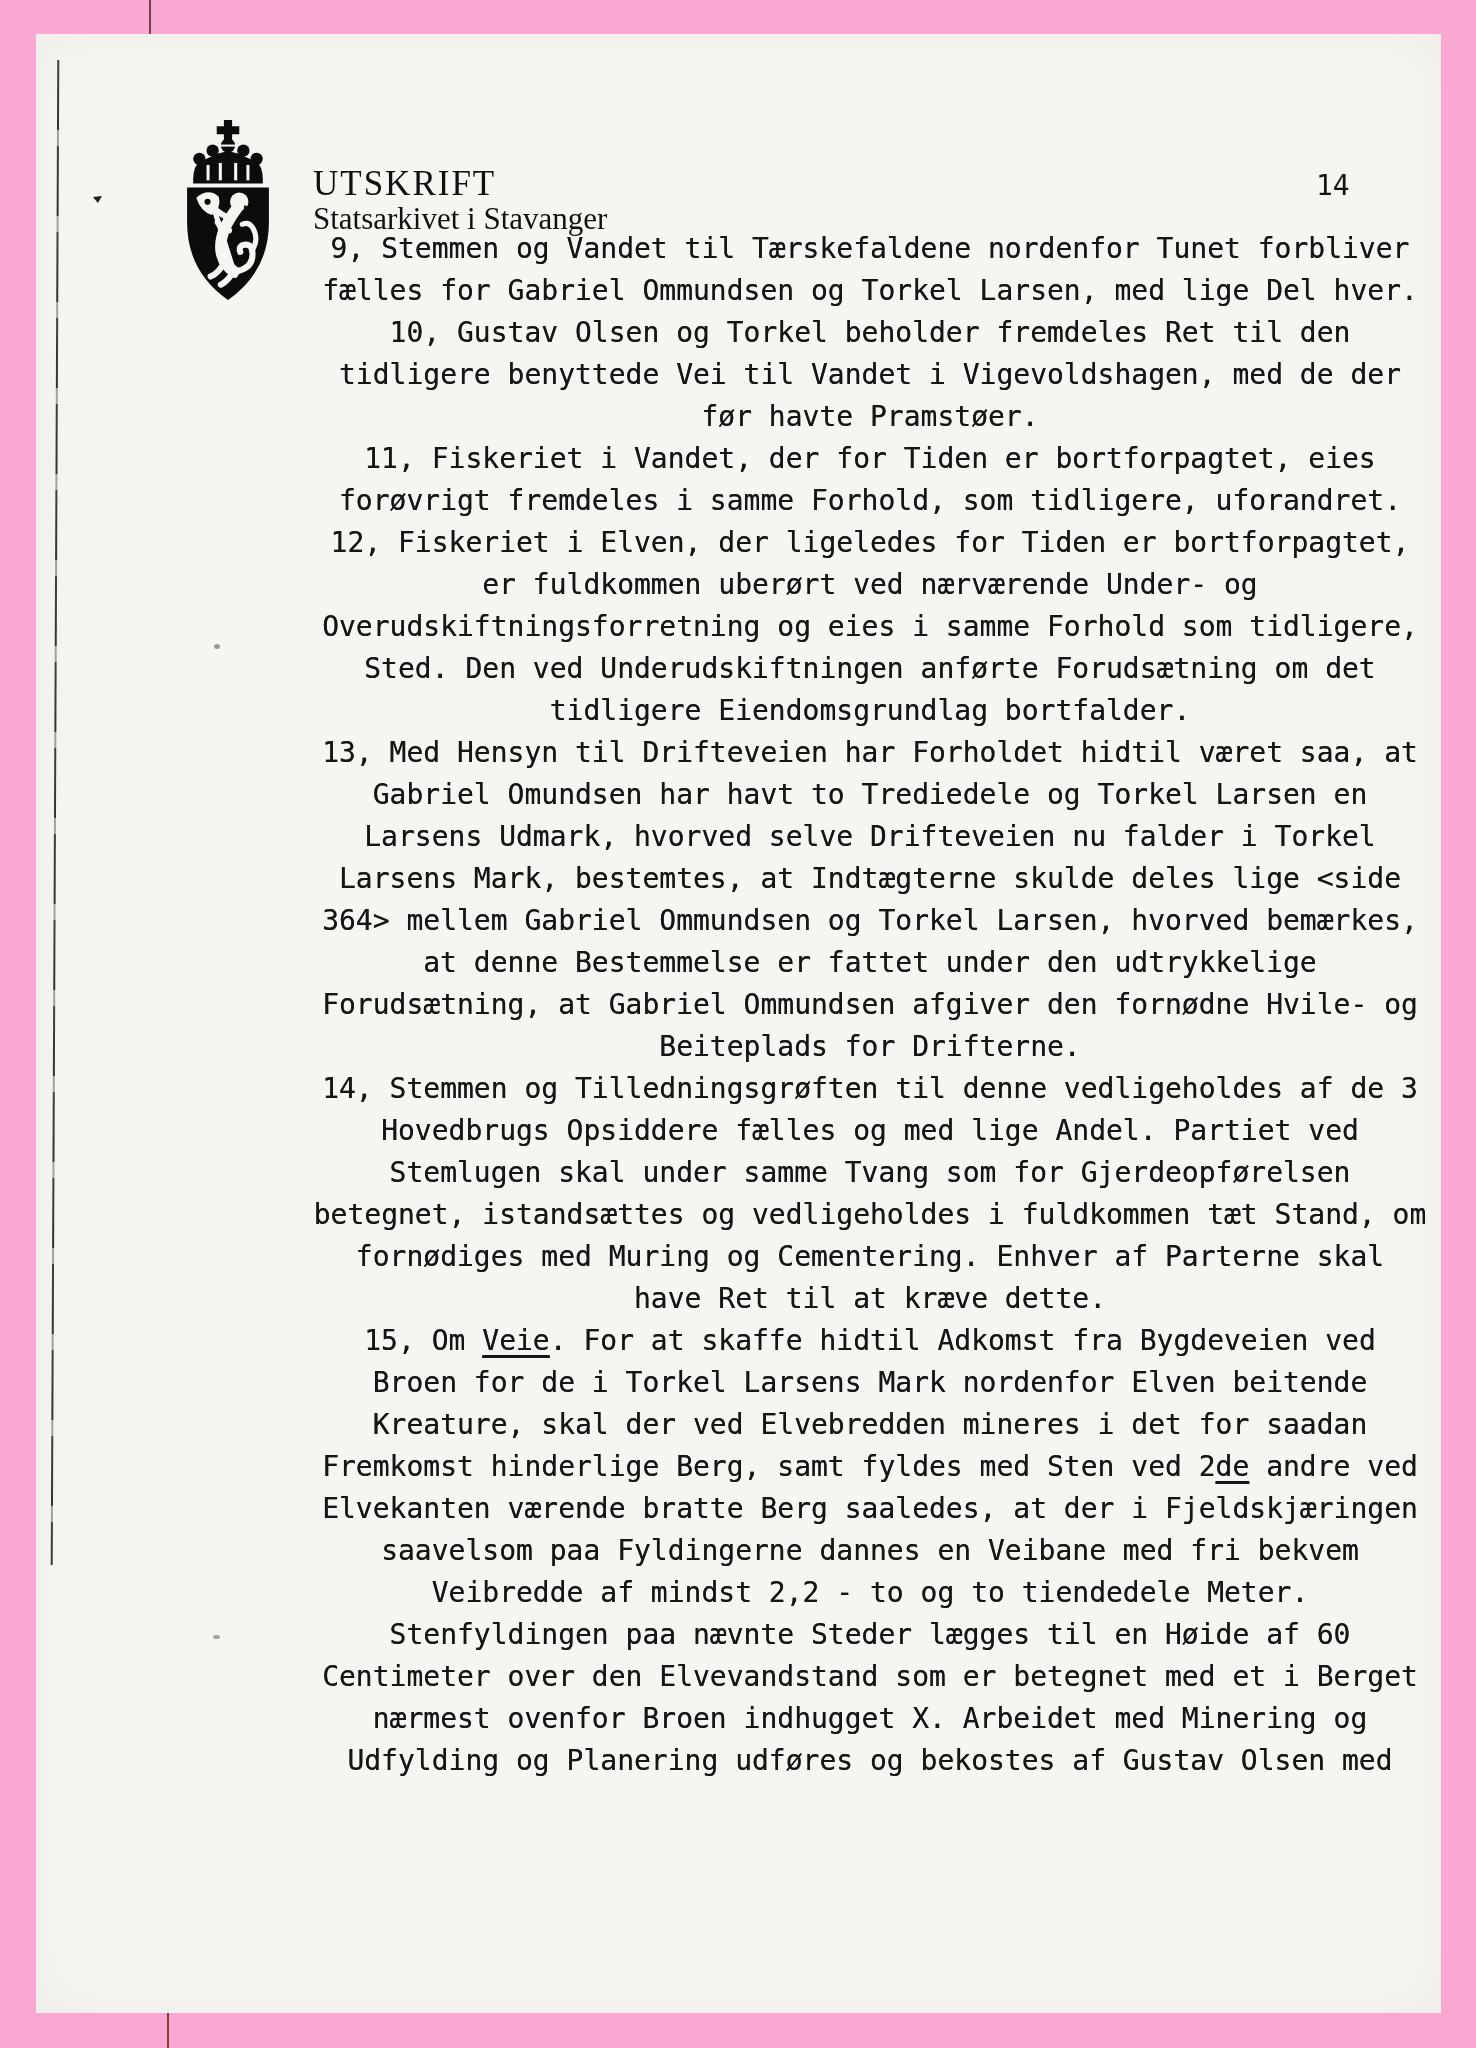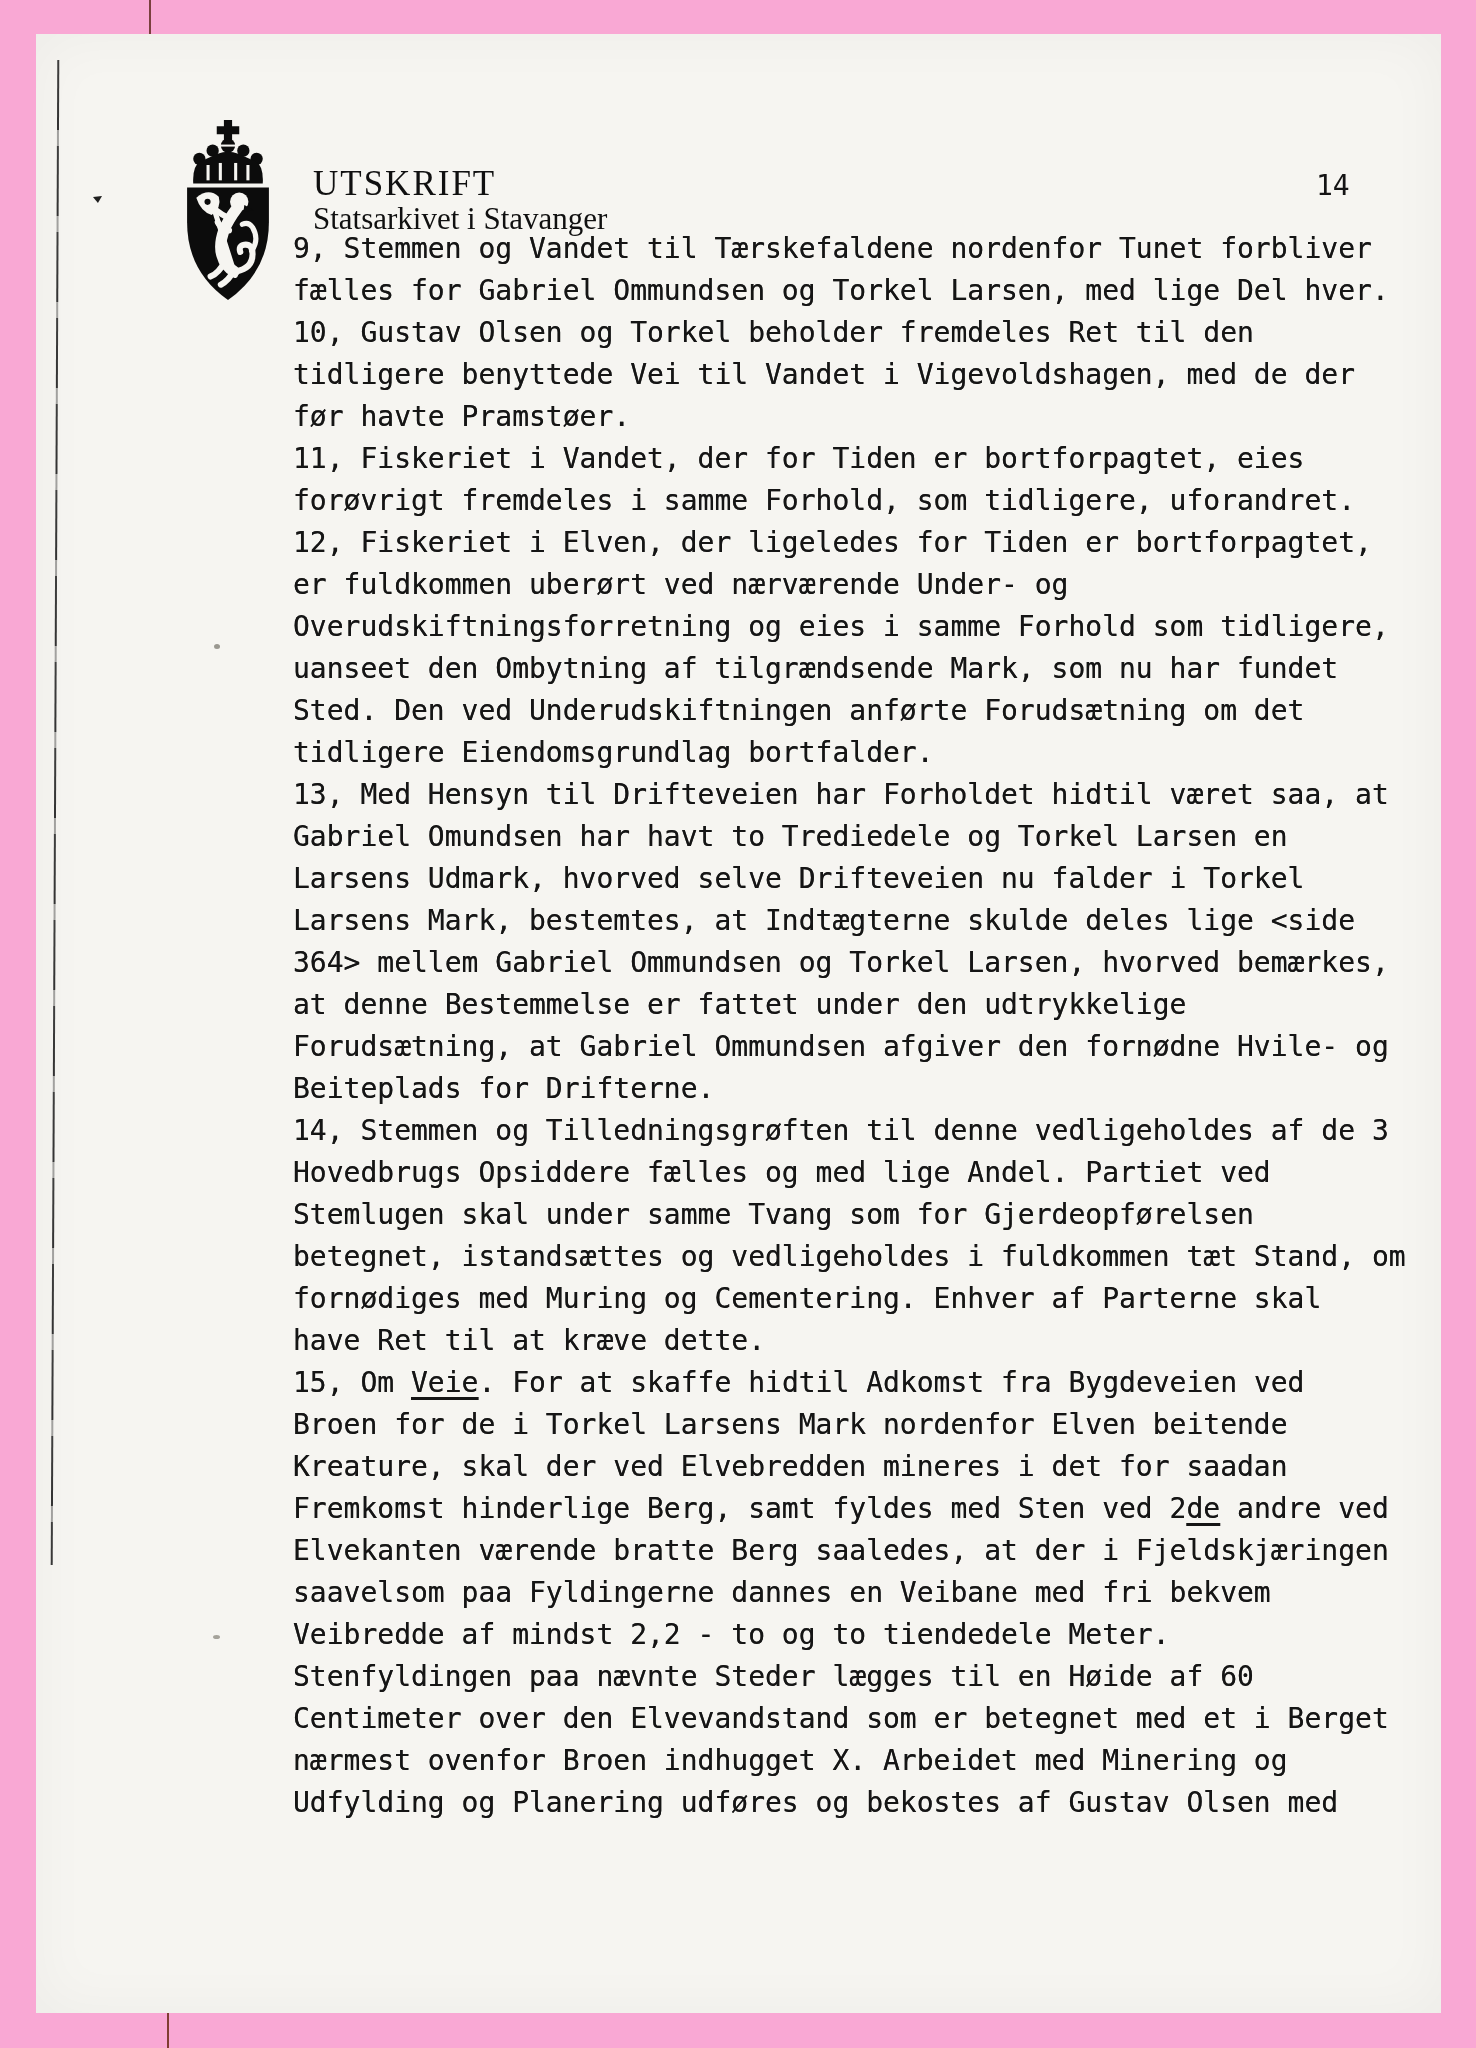--- a/index.html
+++ b/index.html
@@ -75,23 +75,24 @@
     color: #101010;
   }
   .page-number {
     position: absolute;
     left: 1280px; top: 136px;
     font-size: 28px; line-height: 32px;
     color: #141414;
   }
   .doc-body {
     position: absolute;
-    left: 257px; top: 194px;  
+    left: 269px; top: 194px;  
     width: 1130px;
     color: #151515;
+    text-align: center;
   }
   .tline {
     white-space: pre;
     font-family: "DejaVu Sans Mono", monospace;
     font-size: 28px;
     line-height: 42px;
     height: 42px;
     text-shadow: 0 0 0.5px rgba(10,10,10,.75);
   }
   .tline .u {
@@ -165,21 +166,20 @@
         <div class="tline"><span>9, Stemmen og Vandet til Tærskefaldene nordenfor Tunet forbliver</span></div>
         <div class="tline"><span>fælles for Gabriel Ommundsen og Torkel Larsen, med lige Del hver.</span></div>
         <div class="tline"><span>10, Gustav Olsen og Torkel beholder fremdeles Ret til den</span></div>
         <div class="tline"><span>tidligere benyttede Vei til Vandet i Vigevoldshagen, med de der</span></div>
         <div class="tline"><span>før havte Pramstøer.</span></div>
         <div class="tline"><span>11, Fiskeriet i Vandet, der for Tiden er bortforpagtet, eies</span></div>
         <div class="tline"><span>forøvrigt fremdeles i samme Forhold, som tidligere, uforandret.</span></div>
         <div class="tline"><span>12, Fiskeriet i Elven, der ligeledes for Tiden er bortforpagtet,</span></div>
         <div class="tline"><span>er fuldkommen uberørt ved nærværende Under- og</span></div>
         <div class="tline"><span>Overudskiftningsforretning og eies i samme Forhold som tidligere,</span></div>
-        <div class="tline"><span>uanseet den Ombytning af tilgrændsende Mark, som nu har fundet</span></div>
         <div class="tline"><span>Sted. Den ved Underudskiftningen anførte Forudsætning om det</span></div>
         <div class="tline"><span>tidligere Eiendomsgrundlag bortfalder.</span></div>
         <div class="tline"><span>13, Med Hensyn til Drifteveien har Forholdet hidtil været saa, at</span></div>
         <div class="tline"><span>Gabriel Omundsen har havt to Trediedele og Torkel Larsen en</span></div>
         <div class="tline"><span>Larsens Udmark, hvorved selve Drifteveien nu falder i Torkel</span></div>
         <div class="tline"><span>Larsens Mark, bestemtes, at Indtægterne skulde deles lige &lt;side</span></div>
         <div class="tline"><span>364&gt; mellem Gabriel Ommundsen og Torkel Larsen, hvorved bemærkes,</span></div>
         <div class="tline"><span>at denne Bestemmelse er fattet under den udtrykkelige</span></div>
         <div class="tline"><span>Forudsætning, at Gabriel Ommundsen afgiver den fornødne Hvile- og</span></div>
         <div class="tline"><span>Beiteplads for Drifterne.</span></div>

